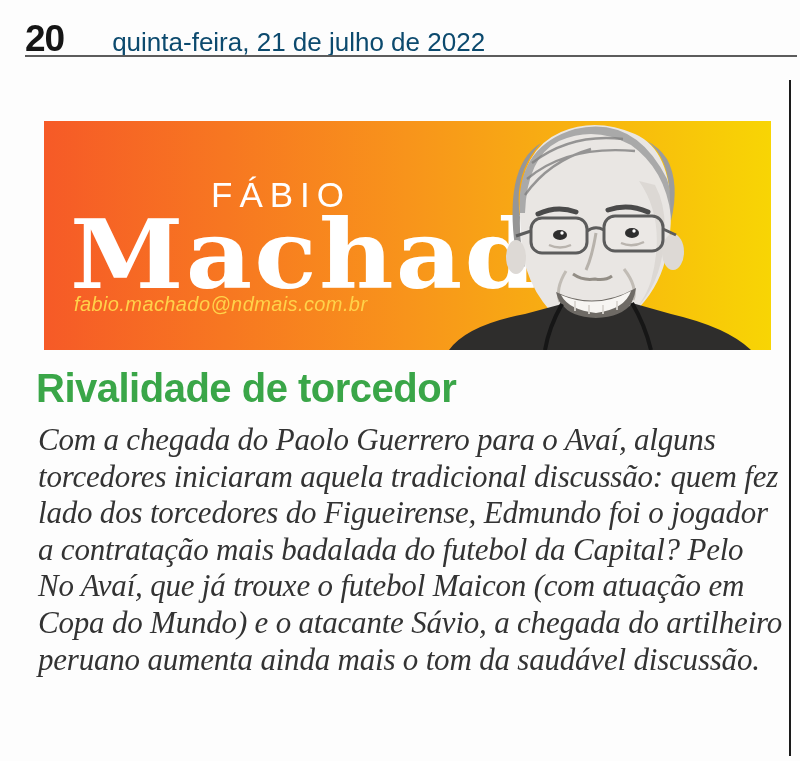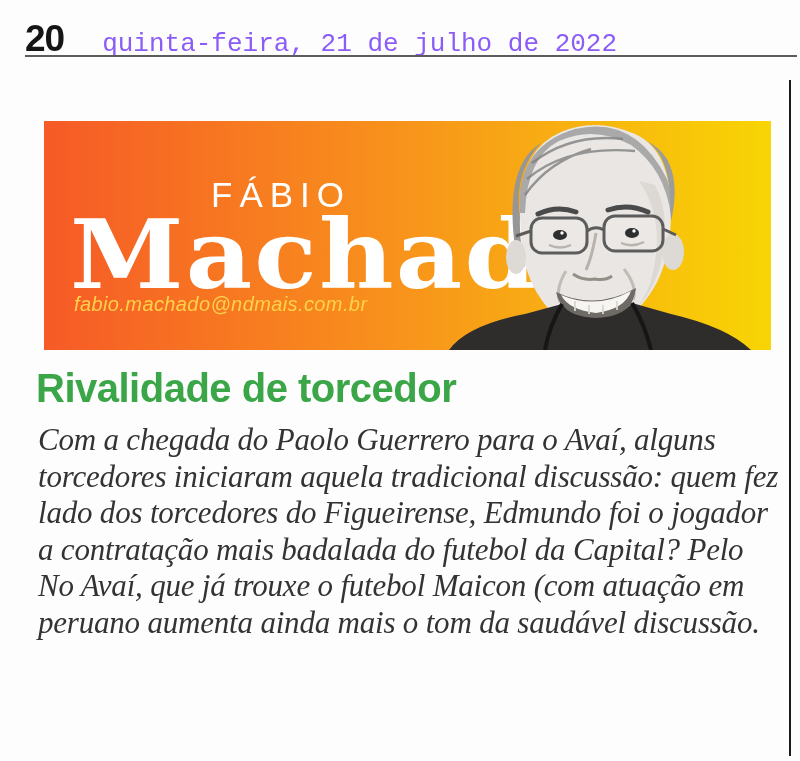--- a/index.html
+++ b/index.html
@@ -3,28 +3,28 @@
 <meta charset="utf-8">
 <style>
   html,body{margin:0;padding:0;}
   body{
     width:800px;height:761px;position:relative;background:#fdfdfd;
     font-family:"Liberation Sans",sans-serif;overflow:hidden;
   }
   
   .masthead{
     position:absolute;left:25px;top:18px;right:10px;
-    display:flex;align-items:baseline;gap:38px;
+    display:flex;align-items:baseline;gap:48px;
   }
   .page-number{
     font-family:"Liberation Sans",sans-serif;font-weight:800;
     font-size:37px;color:#151515;letter-spacing:-1px;
   }
   .page-date{
-    font-family:Liberation Mono, monospace;font-size:26px;color:#8b5cf6;
+    font-family:Liberation Sans, sans-serif;font-size:26px;color:#0c4a6e;
   }
   .masthead-rule{
     position:absolute;left:25px;top:55px;width:772px;height:2px;background:#5c5c5c;
   }
   .right-rule{
     position:absolute;left:789px;top:80px;width:2px;height:676px;background:#1b1b1b;
   }
   
   .banner{
     position:absolute;left:44px;top:121px;width:727px;height:229px;
@@ -132,14 +132,15 @@
 </div>
 
 <div class="headline">Rivalidade de torcedor</div>
 
 <div class="body-copy">
   <div class="body-line">Com a chegada do Paolo Guerrero para o Avaí, alguns</div>
   <div class="body-line">torcedores iniciaram aquela tradicional discussão: quem fez</div>
   <div class="body-line">lado dos torcedores do Figueirense, Edmundo foi o jogador</div>
   <div class="body-line">a contratação mais badalada do futebol da Capital? Pelo</div>
   <div class="body-line">No Avaí, que já trouxe o futebol Maicon (com atuação em</div>
+  <div class="body-line">Copa do Mundo) e o atacante Sávio, a chegada do artilheiro</div>
   <div class="body-line">peruano aumenta ainda mais o tom da saudável discussão.</div>
 </div>
 
 </body></html>

